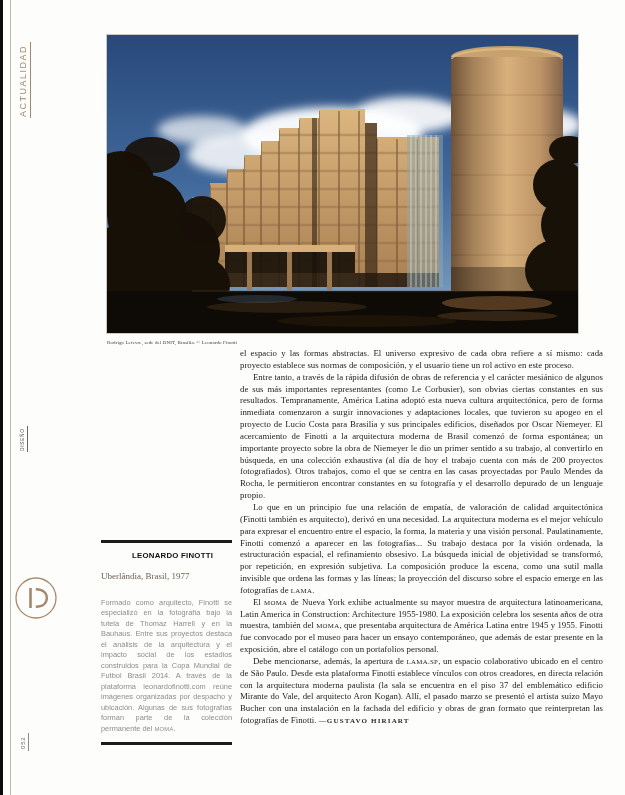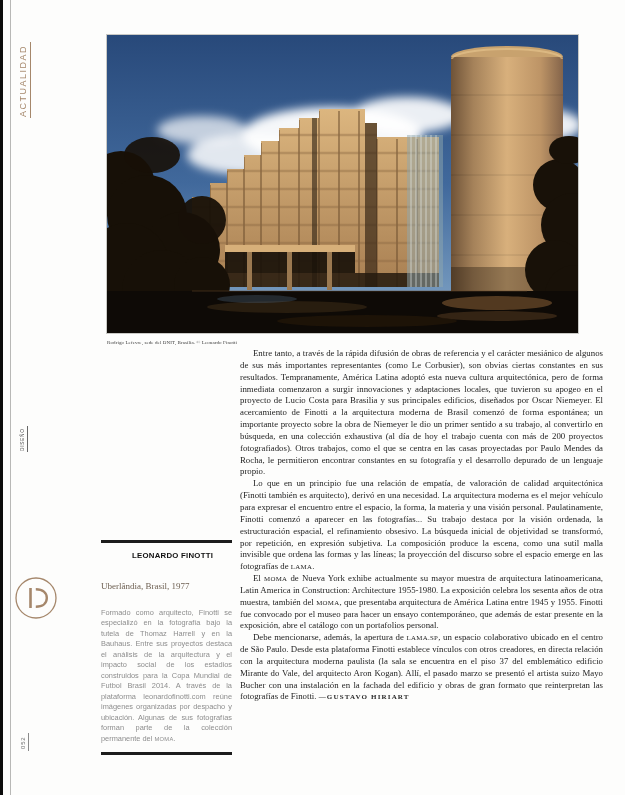--- a/index.html
+++ b/index.html
@@ -24,21 +24,21 @@
          box-sizing:border-box;}
   .photo svg{display:block;width:100%;height:100%;}
   .caption{position:absolute;left:107px;top:340px;width:460px;font-size:5px;color:#3c3c3c;
            letter-spacing:0.1px;}
 
   
   .bio{position:absolute;left:101px;top:540px;width:131px;}
   .bio-rule{height:2.6px;background:#1c1c1c;}
   .bio-name{margin-top:8px;font-family:"Liberation Sans",sans-serif;font-weight:bold;
             font-size:7.8px;letter-spacing:0.25px;color:#101010;padding-left:31px;}
-  .bio-origin{margin-top:21px;font-size:9px;color:#6e6052;}
+  .bio-origin{margin-top:11px;font-size:9px;color:#6e6052;}
   .bio-body{margin-top:17px;font-family:"Liberation Sans",sans-serif;font-size:7.4px;
             line-height:10.5px;color:#8d8d8d;text-align:justify;}
   .bio-rule-bottom{margin-top:8px;height:2.6px;background:#1c1c1c;}
 
   
   .article{position:absolute;left:240px;top:348px;width:363px;font-size:8.8px;
            line-height:11.85px;color:#242424;text-align:justify;}
   .article p{margin:0;}
   .article p.ind{text-indent:13px;}
   .s-smallcaps{font-size:78%;letter-spacing:0.3px;}
@@ -190,19 +190,20 @@
 
   <aside class="bio">
     <div class="bio-rule"></div>
     <div class="bio-name">LEONARDO FINOTTI</div>
     <div class="bio-origin">Uberlândia, Brasil, 1977</div>
     <div class="bio-body"><span>Formado como arquitecto, Finotti se especializó en la fotografía bajo la tutela de Thomaz Harrell y en la Bauhaus. Entre sus proyectos destaca el análisis de la arquitectura y el impacto social de los estadios construidos para la Copa Mundial de Futbol Brasil 2014. A través de la plataforma leonardofinotti.com reúne imágenes organizadas por despacho y ubicación. Algunas de sus fotografías forman parte de la colección permanente del </span><span class="s-smallcaps">MOMA</span><span>.</span></div>
     <div class="bio-rule-bottom"></div>
   </aside>
 
   <main class="article">
+      <p class=""><span>el espacio y las formas abstractas. El universo expresivo de cada obra refiere a sí mismo: cada proyecto establece sus normas de composición, y el usuario tiene un rol activo en este proceso.</span></p>
       <p class="ind"><span>Entre tanto, a través de la rápida difusión de obras de referencia y el carácter mesiánico de algunos de sus más importantes representantes (como Le Corbusier), son obvias ciertas constantes en sus resultados. Tempranamente, América Latina adoptó esta nueva cultura arquitectónica, pero de forma inmediata comenzaron a surgir innovaciones y adaptaciones locales, que tuvieron su apogeo en el proyecto de Lucio Costa para Brasilia y sus principales edificios, diseñados por Oscar Niemeyer. El acercamiento de Finotti a la arquitectura moderna de Brasil comenzó de forma espontánea; un importante proyecto sobre la obra de Niemeyer le dio un primer sentido a su trabajo, al convertirlo en búsqueda, en una colección exhaustiva (al día de hoy el trabajo cuenta con más de 200 proyectos fotografiados). Otros trabajos, como el que se centra en las casas proyectadas por Paulo Mendes da Rocha, le permitieron encontrar constantes en su fotografía y el desarrollo depurado de un lenguaje propio.</span></p>
       <p class="ind"><span>Lo que en un principio fue una relación de empatía, de valoración de calidad arquitectónica (Finotti también es arquitecto), derivó en una necesidad. La arquitectura moderna es el mejor vehículo para expresar el encuentro entre el espacio, la forma, la materia y una visión personal. Paulatinamente, Finotti comenzó a aparecer en las fotografías... Su trabajo destaca por la visión ordenada, la estructuración espacial, el refinamiento obsesivo. La búsqueda inicial de objetividad se transformó, por repetición, en expresión subjetiva. La composición produce la escena, como una sutil malla invisible que ordena las formas y las líneas; la proyección del discurso sobre el espacio emerge en las fotografías de </span><span class="s-smallcaps">LAMA</span><span>.</span></p>
       <p class="ind"><span>El </span><span class="s-smallcaps">MOMA</span><span> de Nueva York exhibe actualmente su mayor muestra de arquitectura latinoamericana, </span><span class="s-italic">Latin America in Construction: Architecture 1955-1980</span><span>. La exposición celebra los sesenta años de otra muestra, también del </span><span class="s-smallcaps">MOMA</span><span>, que presentaba arquitectura de América Latina entre 1945 y 1955. Finotti fue convocado por el museo para hacer un ensayo contemporáneo, que además de estar presente en la exposición, abre el catálogo con un portafolios personal.</span></p>
       <p class="ind"><span>Debe mencionarse, además, la apertura de </span><span class="s-smallcaps">LAMA.SP</span><span>, un espacio colaborativo ubicado en el centro de São Paulo. Desde esta plataforma Finotti establece vínculos con otros creadores, en directa relación con la arquitectura moderna paulista (la sala se encuentra en el piso 37 del emblemático edificio Mirante do Vale, del arquitecto Aron Kogan). Allí, el pasado marzo se presentó el artista suizo Mayo Bucher con una instalación en la fachada del edificio y obras de gran formato que reinterpretan las fotografías de Finotti. </span><span class="s-byline">—GUSTAVO HIRIART</span></p>
     </main>
 
 </div>
 
 </body></html>

